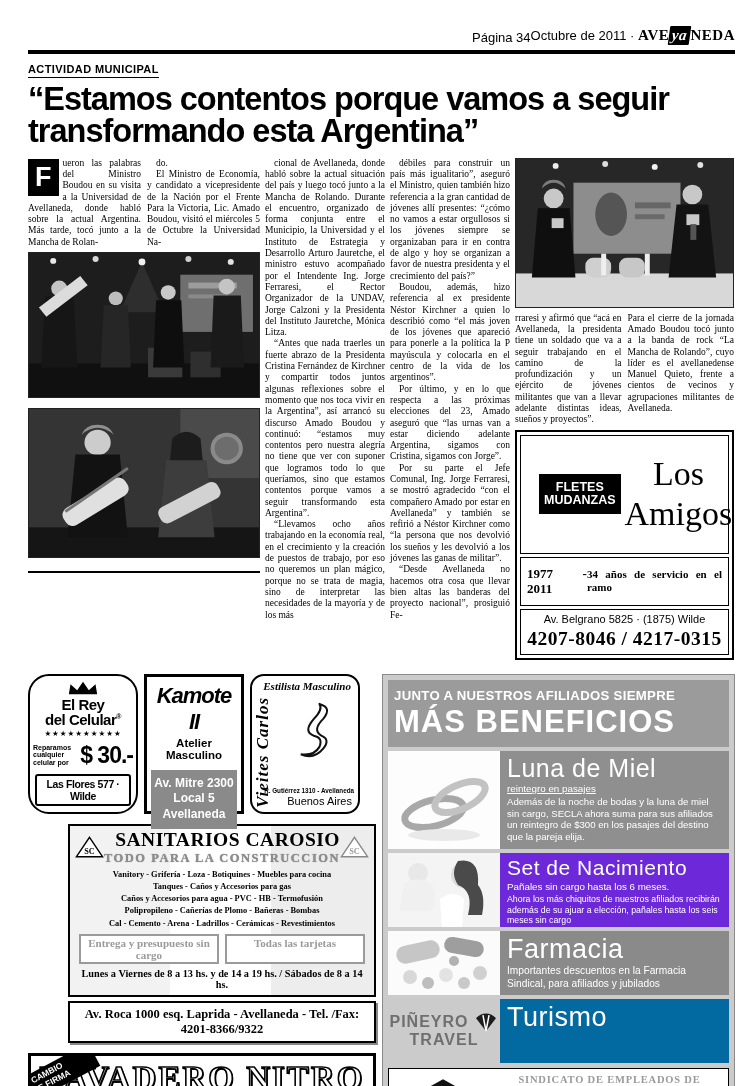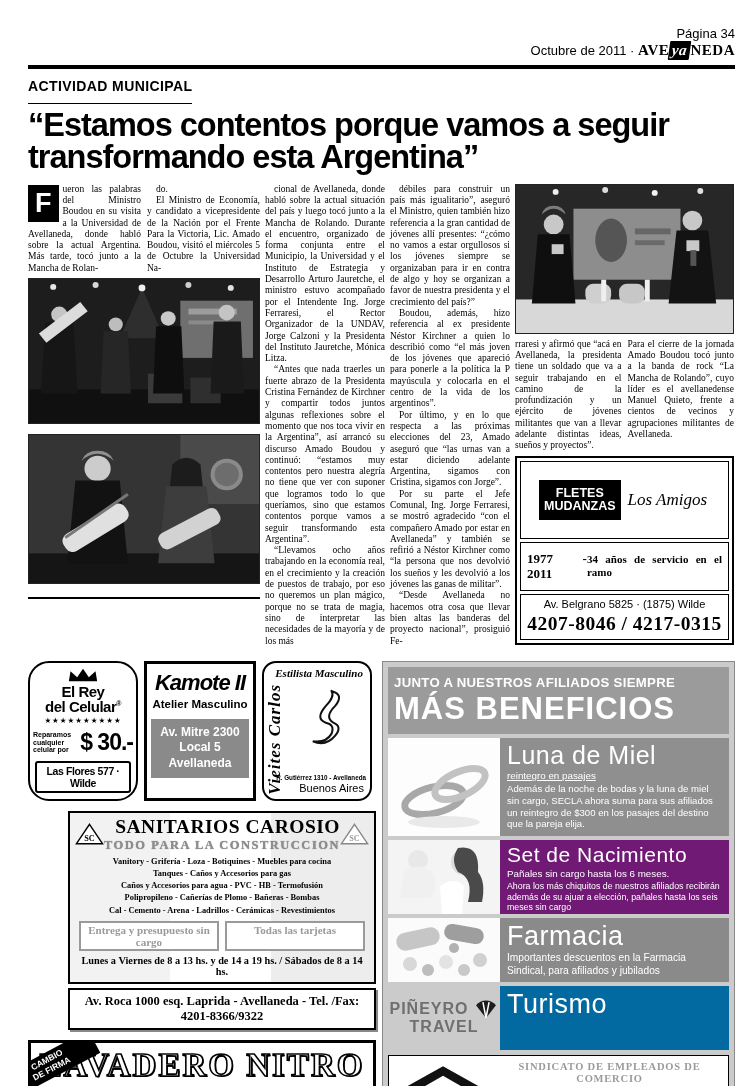--- a/index.html
+++ b/index.html
@@ -3,28 +3,28 @@
 <meta charset="utf-8">
 <style>
   * { box-sizing: border-box; margin: 0; padding: 0; }
   html,body { width: 755px; height: 1086px; background: #fff; overflow: hidden; }
   body { font-family: "Liberation Serif", serif; color: #000; }
   .page { width: 755px; height: 1086px; padding: 26px 20px 0 28px; }
   .content { width: 707px; }
 
   
   .masthead { display: flex; justify-content: flex-end; align-items: flex-end;
-              font-family: "Liberation Sans", sans-serif; font-size: 13px; flex-direction: column; }
+              font-family: "Liberation Sans", sans-serif; font-size: 13px; }
   .brand { font-family: "Liberation Serif", serif; font-weight: bold; font-size: 15px; letter-spacing: .5px; }
   .brand-box { display: inline-block; background: #000; color: #fff; font-family: "Liberation Serif", serif;
                font-style: italic; font-weight: bold; padding: 1px 3px; transform: skewX(-8deg); border-radius: 1px; }
   .rule { border-top: 4px solid #000; margin-top: 5px; }
 
   .section-label { display: inline-block; margin-top: 9px; font-family: "Liberation Sans", sans-serif;
-                   font-weight: bold; font-size: 14px; letter-spacing: .4px; border-bottom: 1.5px solid #000; padding-bottom: 9px; }
+                   font-weight: bold; font-size: 11px; letter-spacing: .4px; border-bottom: 1.5px solid #000; padding-bottom: 2px; }
   .headline { font-family: "Liberation Sans", sans-serif; font-weight: bold; font-size: 32.5px;
               line-height: .98; letter-spacing: -1px; margin: 6px 0 10px; }
 
   
   .article { display: flex; gap: 5px; font-size: 9.5px; line-height: 1.19; text-align: justify; min-height: 436px; }
   .areaA { width: 232px; flex: none; }
   .areaB { width: 219px; flex: none; }
   .colmain { width: 120px; flex: none; }
   .twocol { display: flex; gap: 6px; }
   .twocol .col { flex: 1; }
@@ -38,21 +38,21 @@
   .photo3 { height: 150px; }
   .end-rule { border-top: 2px solid #000; margin-top: 13px; }
   .areaB .twocol { margin-top: 5px; min-height: 112px; }
 
   
   .fletes { border: 2px solid #000; padding: 3px; margin-top: 4px; background: #fff; }
   .f-row { border: 1px solid #000; }
   .f-row1 { display: flex; align-items: center; padding: 18px; gap: 4px; }
   .f-black { background: #000; color: #fff; font-family: "Liberation Sans", sans-serif; font-weight: bold;
              font-size: 12.5px; line-height: 1.05; padding: 7px 5px; text-align: center; flex: none; }
-  .f-script { flex: 1; text-align: center; font-style: italic; font-size: 17px; font-family: "Liberation Serif", serif; }
+  .f-script { flex: 1; text-align: center; font-size: 34px; font-family: "Liberation Serif", serif; }
   .f-row2 { margin-top: 3px; display: flex; justify-content: space-between; align-items: center;
             padding: 8px 6px; font-weight: bold; }
   .f-years { font-size: 13px; }
   .f-serv { font-size: 11px; }
   .f-row3 { margin-top: 3px; text-align: center; padding: 3px 2px 4px; }
   .f-addr { font-family: "Liberation Sans", sans-serif; font-size: 11px; }
   .f-phone { font-weight: bold; font-size: 19.5px; letter-spacing: .5px; margin-top: 1px; }
 
   
   .bottom { display: flex; gap: 6px; margin-top: 14px; }
@@ -64,21 +64,21 @@
   .rey-crown { height: 16px; }
   .rey-name { font-weight: bold; font-size: 15px; line-height: 1; letter-spacing: -.5px; }
   .rey-reg { font-size: 7px; vertical-align: super; }
   .rey-stars { font-size: 7.5px; letter-spacing: 1px; margin-top: 2px; }
   .rey-price-row { display: flex; align-items: center; justify-content: space-between; gap: 2px; margin-top: 4px; }
   .rey-offer { font-weight: bold; font-size: 7px; line-height: 1.1; text-align: left; width: 40px; }
   .rey-price { font-weight: bold; font-size: 23px; letter-spacing: -1px; }
   .rey-addr { border: 2px solid #000; border-radius: 3px; margin: 5px 2px 4px; font-weight: bold;
               font-size: 10.5px; letter-spacing: -.4px; padding: 2px 0; }
 
-  .ad-kamote { width: 112px; flex: none; border: 3px solid #000; padding: 6px 4px; text-align: center;
+  .ad-kamote { width: 100px; flex: none; border: 3px solid #000; padding: 6px 4px; text-align: center;
                font-family: "Liberation Sans", sans-serif; }
   .kamote-name { font-weight: bold; font-style: italic; font-size: 22px; letter-spacing: -1px; }
   .kamote-tag { font-weight: bold; font-size: 11.5px; margin-top: 2px; }
   .kamote-box { background: #8a8a8a; color: #fff; font-weight: bold; font-size: 12px; line-height: 1.3;
                 padding: 6px 2px; margin-top: 9px; }
 
   .ad-vieites { width: 110px; flex: none; border: 2.5px solid #000; border-radius: 14px; padding: 4px;
                 position: relative; overflow: hidden; }
   .v-tag { font-style: italic; font-size: 11px; text-align: right; padding-right: 3px; font-weight: bold; }
   .v-vert { position: absolute; left: 1px; bottom: 4px; writing-mode: vertical-rl; transform: rotate(180deg);
@@ -122,21 +122,21 @@
   .s-head2 { font-weight: bold; font-size: 31px; letter-spacing: 1px; line-height: 1; margin-top: 3px; }
   .s-row { display: flex; margin-top: 4px; }
   .s-img { width: 112px; flex: none; background: #fff; overflow: hidden; }
   .s-img svg { display: block; width: 100%; height: 100%; }
   .s-box { flex: 1; color: #fff; padding: 4px 7px; font-family: "Liberation Sans", sans-serif; }
   .s-title { font-size: 25px; line-height: 1.05; letter-spacing: .5px; }
   .s-sub { font-size: 9.8px; margin-top: 2px; }
   .s-sub.u { text-decoration: underline; }
   .s-body { font-size: 9.6px; line-height: 1.22; margin-top: 2px; }
   .b0 { background: #8f8f8f; } .r0 { height: 98px; }
-  .b1 { background: #701a75; } .r1 { height: 74px; }
+  .b1 { background: #6d28d9; } .r1 { height: 74px; }
   .b2 { background: #8a8a8a; } .r2 { height: 64px; }
   .b3 { background: #0369a1; } .r3 { height: 64px; }
   .s-travel { background: transparent; display: flex; flex-direction: column; align-items: center; justify-content: center; }
   .travel-line { display: flex; align-items: center; gap: 4px; }
   .travel-name { font-family: "Liberation Sans", sans-serif; font-weight: bold; font-size: 16px;
                  color: #6f6f6f; letter-spacing: 1px; line-height: 1.05; }
   .s-bottom { background: #fff; border: 1px solid #000; margin-top: 5px; padding: 5px 6px 4px;
               height: 92px; display: flex; gap: 6px; }
   .s-logo-col { width: 96px; flex: none; display: flex; flex-direction: column; justify-content: space-between; }
   .s-info { flex: 1; }

